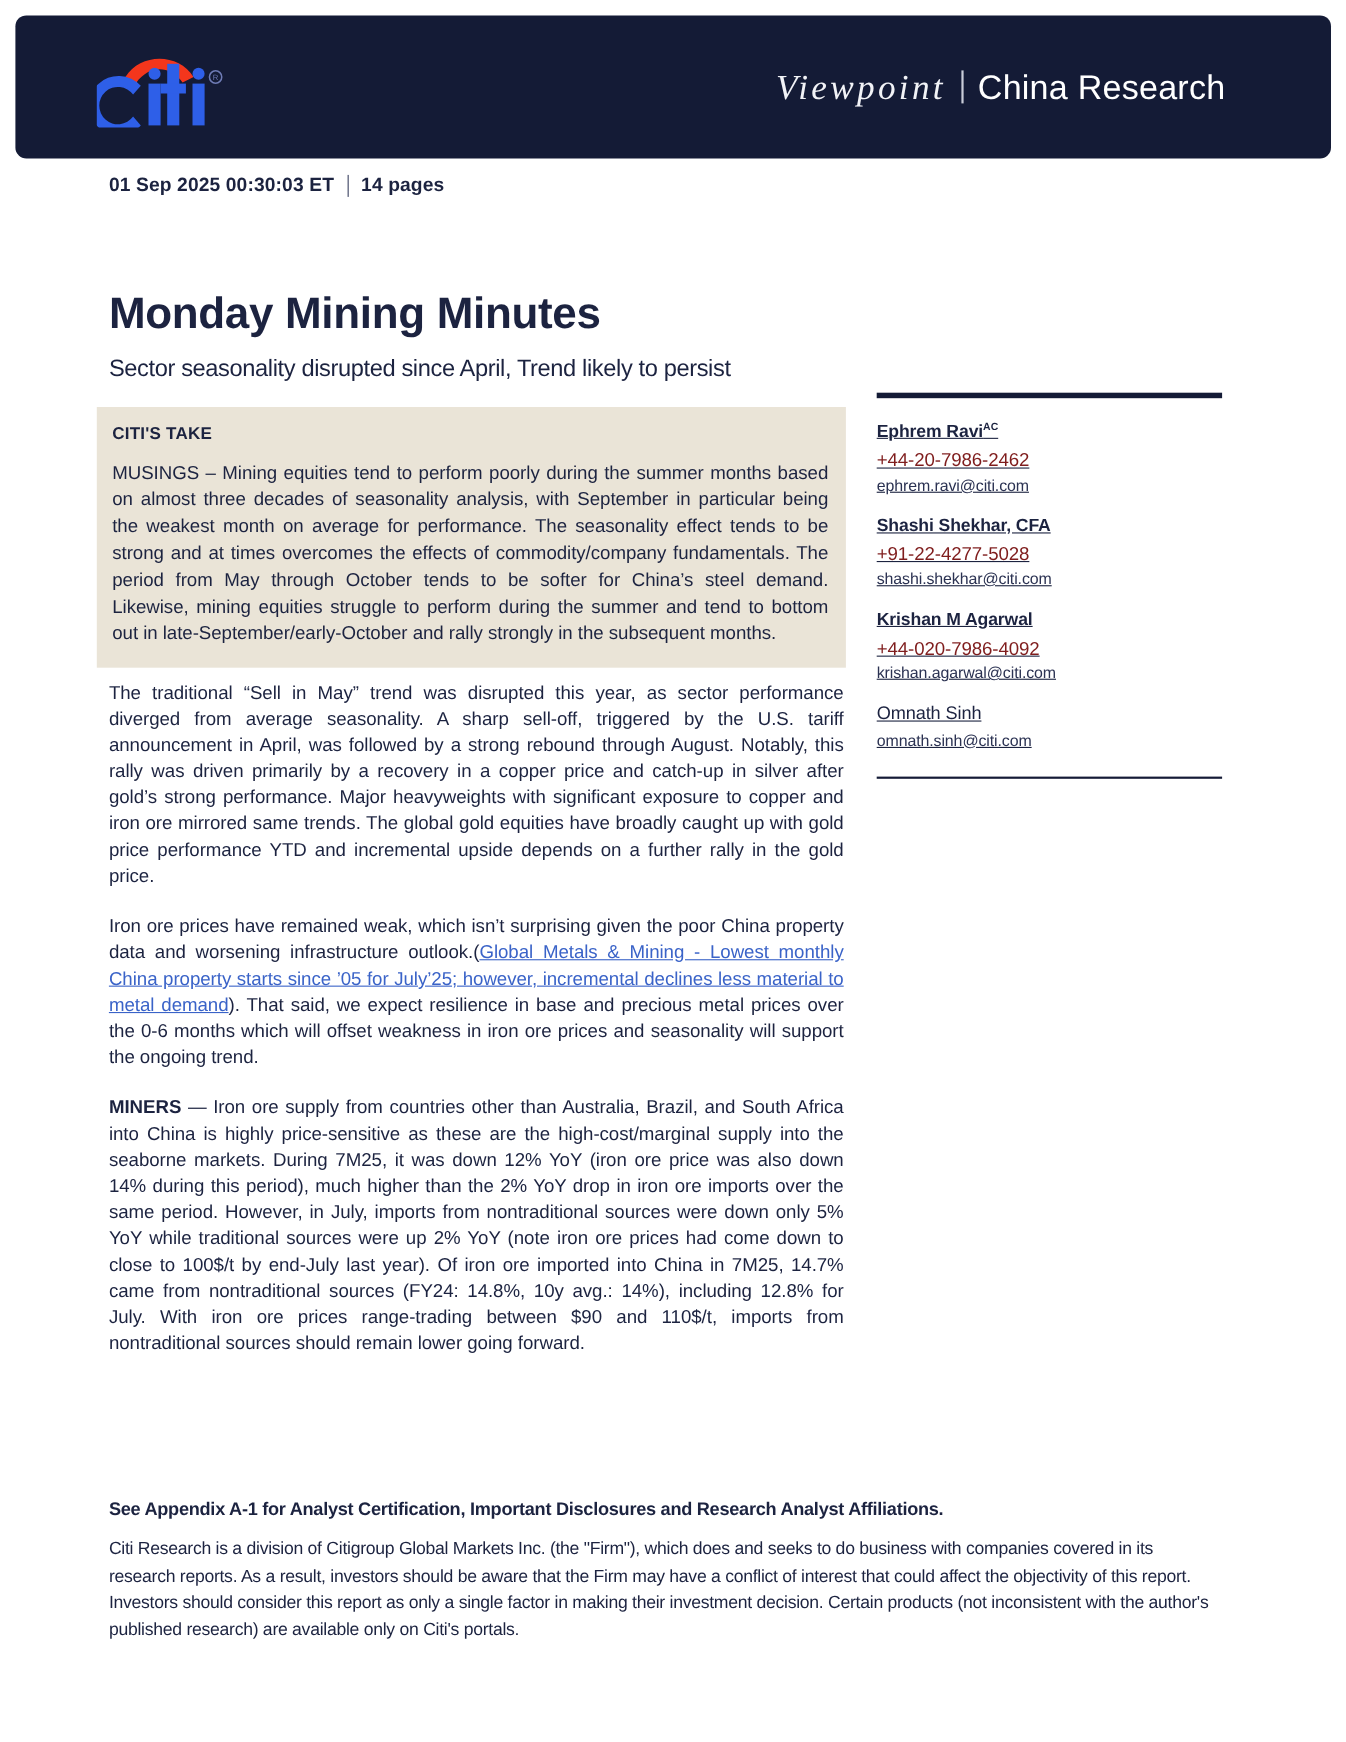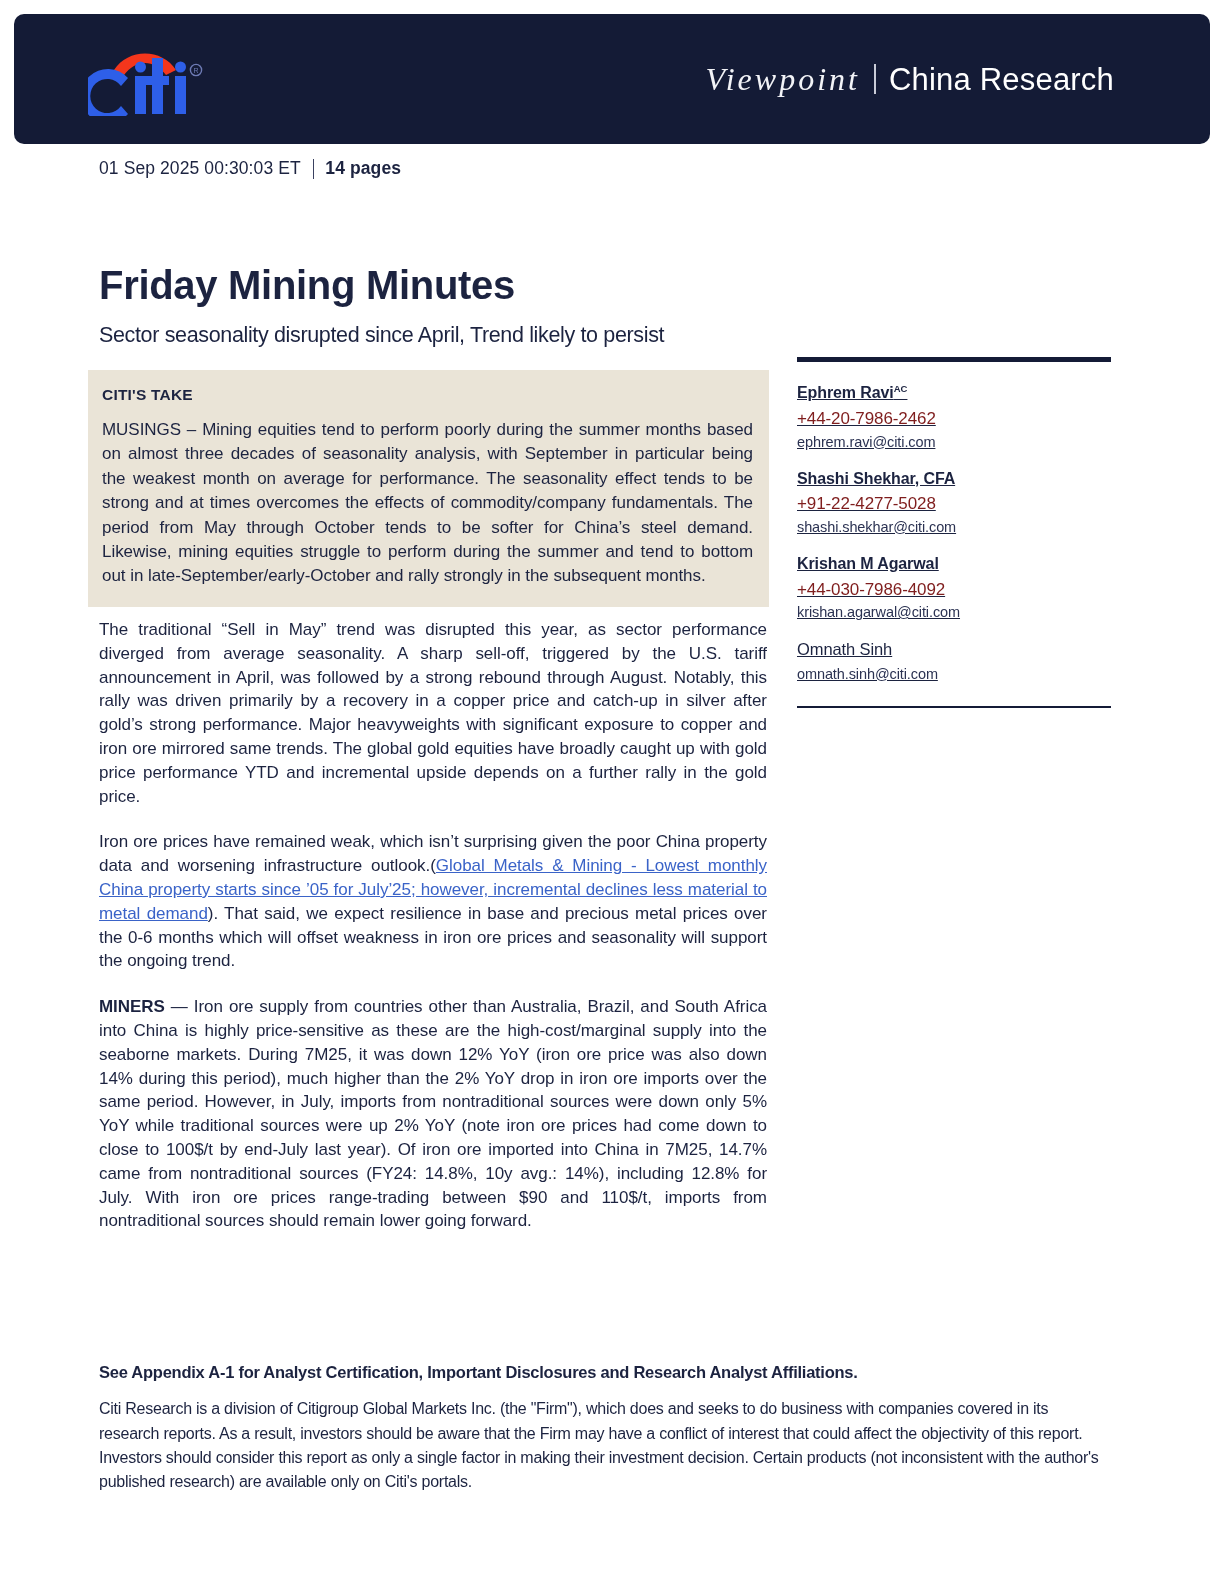--- a/index.html
+++ b/index.html
@@ -71,21 +71,21 @@
   .meta-line {
     position: absolute;
     left: 99px;
     top: 158px;
     display: flex;
     align-items: center;
     font-size: 17.5px;
     color: #1c2340;
     white-space: nowrap;
   }
-  .meta-date { font-weight: 400; letter-spacing: 0.1px; }
+  .meta-date { font-weight: 700; letter-spacing: 0.1px; }
   .meta-sep {
     display: inline-block;
     width: 1.6px;
     height: 20px;
     background: #3a4160;
     margin: 0 11px 0 12px;
   }
   .meta-pages { font-weight: 700; letter-spacing: 0.1px; }
 
   
@@ -267,21 +267,21 @@
     <span class="citi-research-word">China Research</span>
   </div>
 </div>
 
 <div class="meta-line">
   <span class="meta-date">01 Sep 2025 00:30:03 ET</span>
   <span class="meta-sep"></span>
   <span class="meta-pages">14 pages</span>
 </div>
 
-<h1 class="doc-title">Friday Mining Minutes</h1>
+<h1 class="doc-title">Monday Mining Minutes</h1>
 <h2 class="doc-subtitle">Sector seasonality disrupted since April, Trend likely to persist</h2>
 
 <div class="take-box">
   <div class="take-label">CITI'S TAKE</div>
   <p class="take-body">MUSINGS – Mining equities tend to perform poorly during the summer months based on almost three decades of seasonality analysis, with September in particular being the weakest month on average for performance. The seasonality effect tends to be strong and at times overcomes the effects of commodity/company fundamentals. The period from May through October tends to be softer for China’s steel demand. Likewise, mining equities struggle to perform during the summer and tend to bottom out in late-September/early-October and rally strongly in the subsequent months.</p>
 </div>
 
 <div class="body-col">
 
   <p class="body-p">The traditional “Sell in May” trend was disrupted this year, as sector performance diverged from average seasonality. A sharp sell-off, triggered by the U.S. tariff announcement in April, was followed by a strong rebound through August. Notably, this rally was driven primarily by a recovery in a copper price and catch-up in silver after gold’s strong performance. Major heavyweights with significant exposure to copper and iron ore mirrored same trends. The global gold equities have broadly caught up with gold price performance YTD and incremental upside depends on a further rally in the gold price.</p>
@@ -302,21 +302,21 @@
   </div>
 
   <div class="analyst">
     <div class="analyst-name">Shashi Shekhar, CFA</div>
     <div class="analyst-phone">+91-22-4277-5028</div>
     <div class="analyst-email">shashi.shekhar@citi.com</div>
   </div>
 
   <div class="analyst">
     <div class="analyst-name">Krishan M Agarwal</div>
-    <div class="analyst-phone">+44-030-7986-4092</div>
+    <div class="analyst-phone">+44-020-7986-4092</div>
     <div class="analyst-email">krishan.agarwal@citi.com</div>
   </div>
 
   <div class="analyst">
     <div class="analyst-name light">Omnath Sinh</div>
     <div class="analyst-email">omnath.sinh@citi.com</div>
   </div>
 
   <div class="rule-bottom"></div>
 </div>

